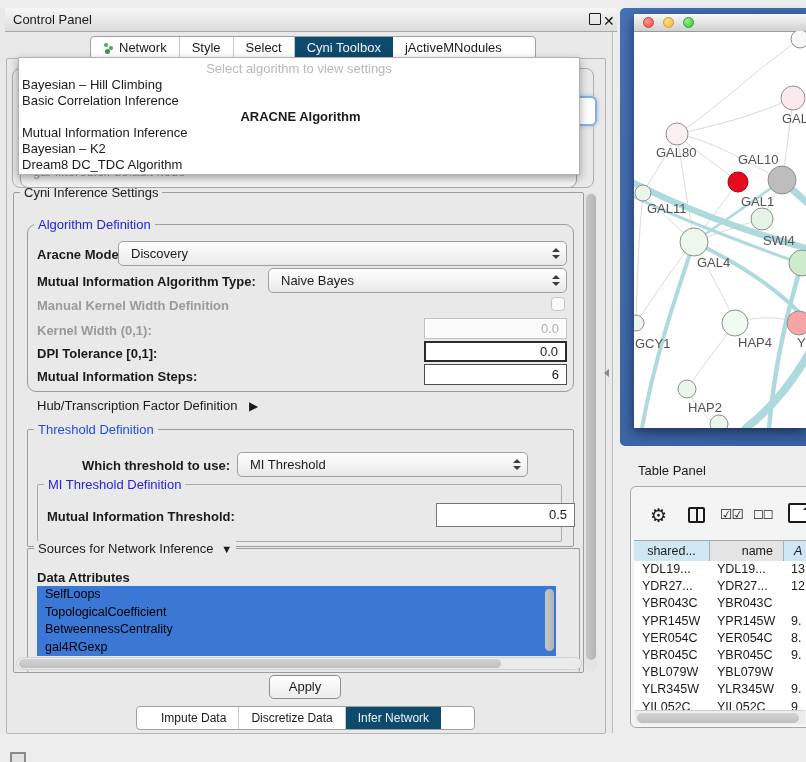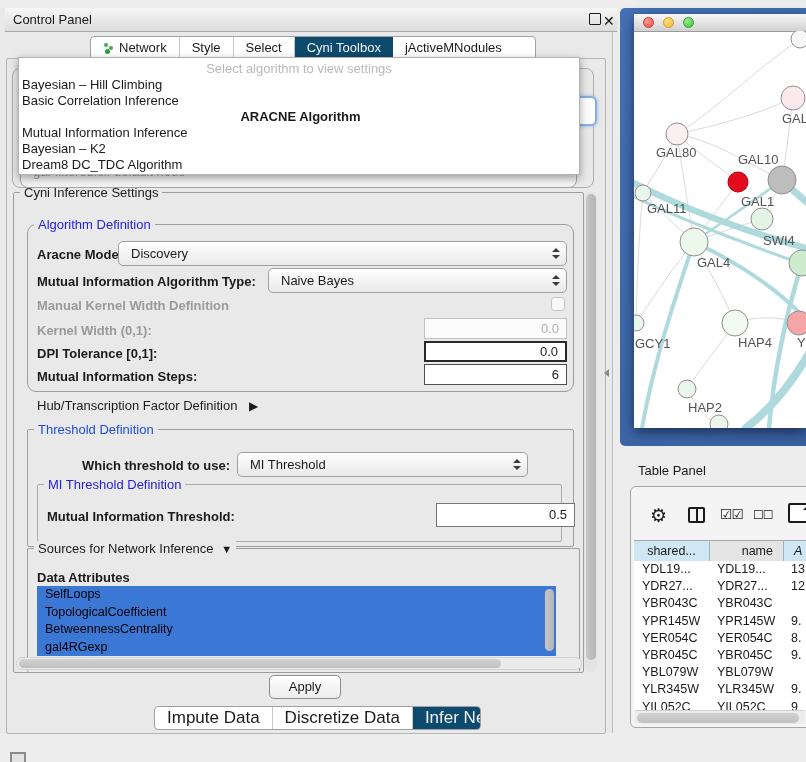--- a/index.html
+++ b/index.html
@@ -195,21 +195,21 @@
     </div>
 
     <div class="r" style="left:584px;top:184px;width:13px;height:480px;background:#e4e4e4;border-radius:7px;">
       <div class="sb-v" style="position:absolute;left:1.5px;top:2px;width:10px;height:466px;"></div>
     </div>
 
     <div class="r btn" style="left:269px;top:667px;width:70px;height:22px;">
       <span>Apply</span>
     </div>
 
-    <div class="r tabbar" style="left:154px;top:698px;width:325px;font-size:17px;">
+    <div class="r tabbar" style="left:136px;top:698px;width:325px;font-size:12px;padding-left:12px;">
       <div class="tab">
           <span>Impute Data</span>
         </div>
       <div class="tab">
           <span>Discretize Data</span>
         </div>
       <div class="tab sel">
           <span>Infer Network</span>
         </div>
     </div>

